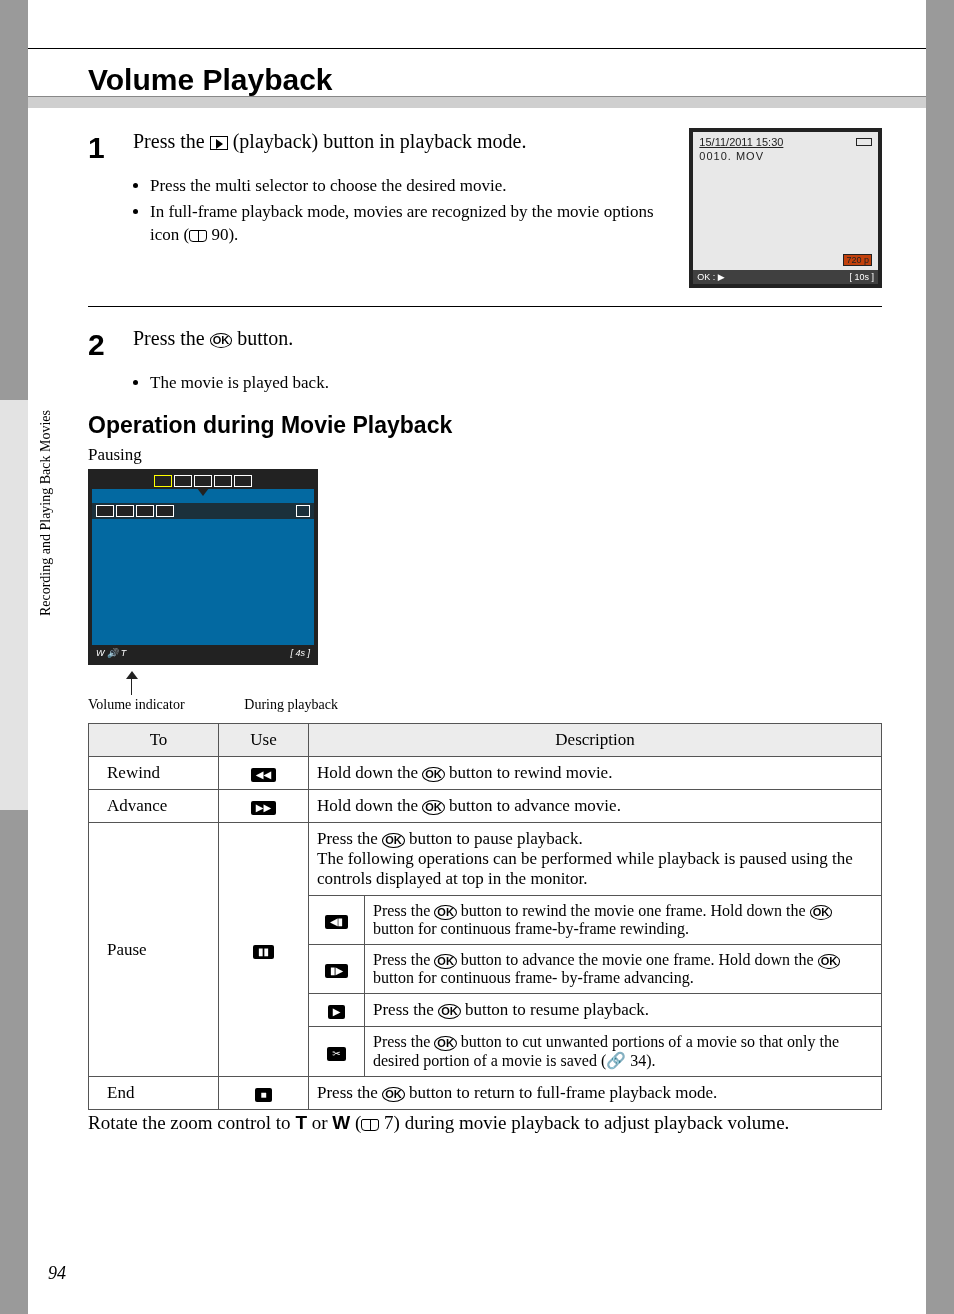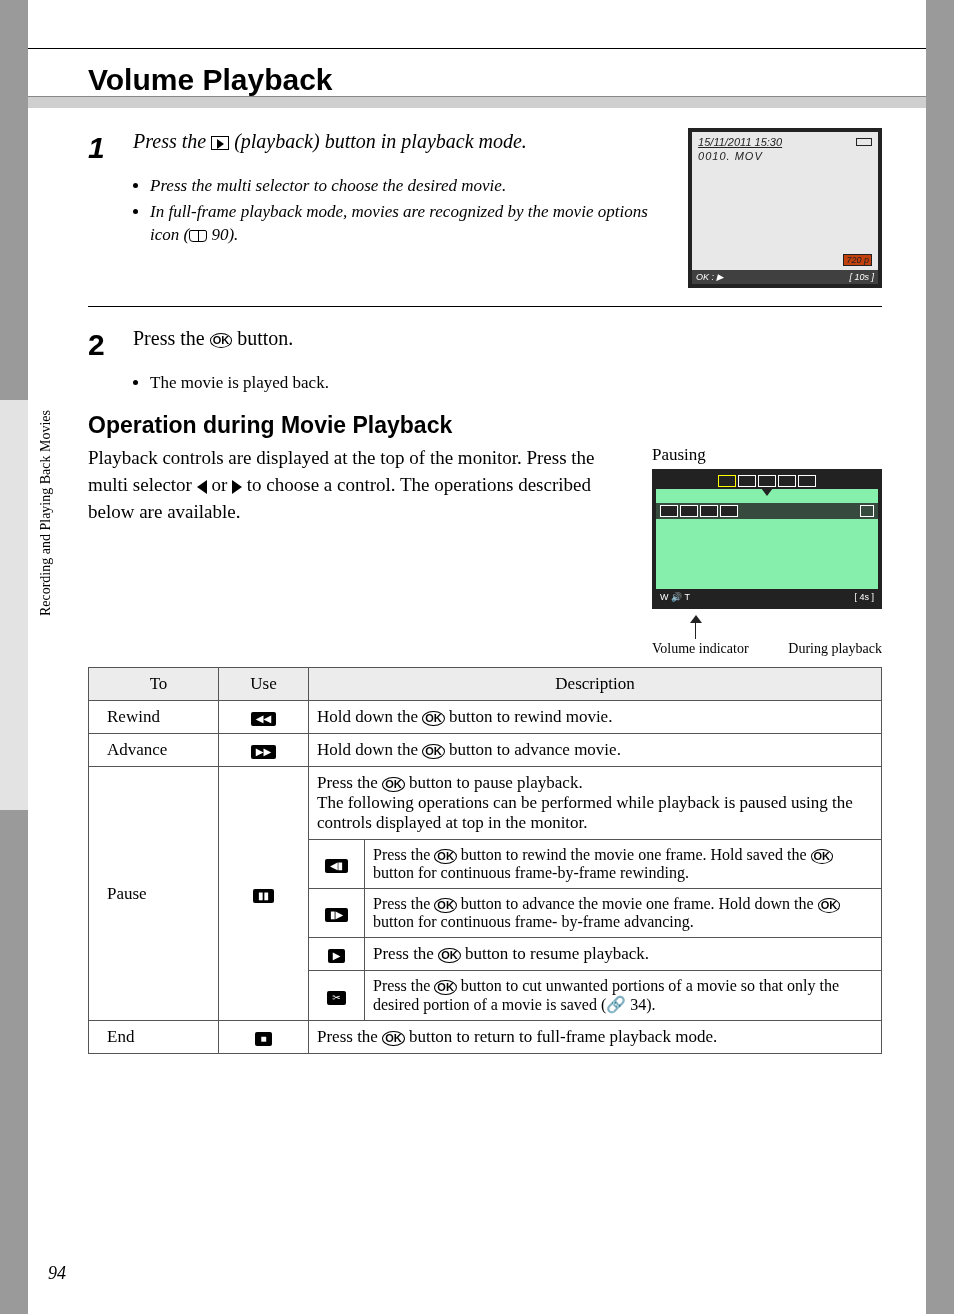--- a/index.html
+++ b/index.html
@@ -8,34 +8,34 @@
   .inner { position: relative; width: 100%; height: 100%; }
   .title-bar { position: absolute; left: 0; right: 0; top: 48px; padding-top: 8px; border-top: 1px solid #000; }
   .title-bar h1 { font-family: Arial, Helvetica, sans-serif; font-weight: 700; font-size: 30px; padding: 6px 0 10px 60px; }
   .gray-band { position: absolute; left: 0; right: 0; top: 96px; height: 12px; background: #cfcfcf; border-top: 1px solid #888; }
   .content { position: absolute; left: 60px; right: 44px; top: 128px; }
   .stepnum { font-family: Arial, Helvetica, sans-serif; font-weight: 700; font-size: 30px; display: inline-block; width: 40px; vertical-align: top; }
   .step { margin-bottom: 18px; }
   .step-head { font-size: 20px; line-height: 1.35; }
   .bullets { margin-left: 62px; margin-top: 6px; font-size: 17px; line-height: 1.35; }
   .bullets li { list-style: disc; margin-bottom: 4px; }
-  .step1-wrap { display: flex; gap: 28px; font-style: italic; }
+  .step1-wrap { display: flex; gap: 28px; }
   .step1-left { flex: 1 1 auto; }
   .screen1 { width: 220px; height: 160px; border: 4px solid #222; background: #e8e8e8; position: relative; font-family: Arial, sans-serif; color: #222; }
   .screen1 .ts { position: absolute; top: 4px; left: 6px; font-size: 11px; text-decoration: underline; }
   .screen1 .fn { position: absolute; top: 18px; left: 6px; font-size: 11px; letter-spacing: 1px; }
   .screen1 .batt { position: absolute; top: 6px; right: 6px; width: 16px; height: 8px; border: 1px solid #222; }
   .screen1 .res { position: absolute; bottom: 18px; right: 6px; font-size: 9px; border: 1px solid #222; padding: 0 2px; background: #c2410c; }
   .screen1 .bottombar { position: absolute; left: 0; right: 0; bottom: 0; height: 14px; background: #404040; color: #fff; font-size: 9px; display: flex; align-items: center; justify-content: space-between; padding: 0 4px; }
   hr.sep { border: none; border-top: 1px solid #000; margin: 18px 0; }
   h2.sub { font-family: Arial, Helvetica, sans-serif; font-weight: 700; font-size: 23px; margin-top: 4px; margin-bottom: 6px; }
   .op-wrap { display: flex; gap: 20px; }
   .op-left { flex: 1 1 auto; font-size: 19px; line-height: 1.4; }
   .op-right { width: 250px; }
-  .screen2 { width: 230px; height: 140px; border: 4px solid #222; background: #86efac; position: relative; font-family: Arial, sans-serif; }
+  .screen2 { width: 230px; height: 196px; border: 4px solid #222; background: #0369a1; position: relative; font-family: Arial, sans-serif; font-style: italic; }
   .screen2 .topbar1 { position: absolute; top: 0; left: 0; right: 0; height: 16px; background: #222; display: flex; justify-content: center; gap: 2px; padding: 2px 4px; }
   .screen2 .topbar2 { position: absolute; top: 30px; left: 0; right: 0; height: 16px; background: rgba(34,34,34,0.8); display: flex; gap: 2px; padding: 2px 4px; align-items: center; }
   .mini-btn { width: 18px; height: 12px; background: #222; border: 1px solid #fff; display: inline-block; }
   .pointer-down { position: absolute; top: 15px; left: 50%; transform: translateX(-50%); width: 0; height: 0; border-left: 6px solid transparent; border-right: 6px solid transparent; border-top: 8px solid #222; }
   .screen2 .bot-row { position: absolute; bottom: 0; left: 0; right: 0; height: 16px; background: #222; color: #fff; font-size: 9px; display: flex; justify-content: space-between; padding: 2px 4px; align-items: center; }
   .vol-pointer { position: absolute; left: 34px; bottom: -18px; width: 0; height: 0; border-left: 6px solid transparent; border-right: 6px solid transparent; border-bottom: 8px solid #222; }
   .vol-stem { position: absolute; left: 39px; bottom: -34px; width: 1px; height: 16px; background: #222; }
   .lbl-pausing { font-size: 17px; margin-bottom: 4px; }
   .lbls-bottom { display: flex; justify-content: space-between; font-size: 14px; margin-top: 32px; }
   .side-tab { position: absolute; left: -28px; top: 400px; width: 28px; height: 410px; background: #e3e3e3; }
@@ -106,23 +106,20 @@
           <span>Press the </span><span class="ok-circ">OK</span><span> button.</span>
         </div>
         <ul class="bullets">
           <li>The movie is played back.</li>
         </ul>
       </div>
 
       <h2 class="sub">Operation during Movie Playback</h2>
 
       <div class="op-wrap">
-        <div class="op-left">
-          <span>Playback controls are displayed at the top of the monitor. Press the multi selector </span><span class="tri-left"></span><span> or </span><span class="tri-right"></span><span> to choose a control. The operations described below are available.</span>
-        </div>
         <div class="op-right">
           <div class="lbl-pausing">Pausing</div>
           <div class="screen2">
             <div class="topbar1">
               <span class="mini-btn" style="border-color:#ff0"></span>
               <span class="mini-btn"></span>
               <span class="mini-btn"></span>
               <span class="mini-btn"></span>
               <span class="mini-btn"></span>
             </div>
@@ -169,21 +166,21 @@
         <tr>
           <td class="col-to" rowspan="5">Pause</td>
           <td class="col-use" rowspan="5"><span class="ibtn">▮▮</span></td>
           <td colspan="2">
             <span>Press the </span><span class="ok-circ">OK</span><span> button to pause playback.</span><br>
             <span>The following operations can be performed while playback is paused using the controls displayed at top in the monitor.</span>
           </td>
         </tr>
         <tr>
           <td class="col-sub"><span class="ibtn">◀▮</span></td>
-          <td style="font-size:16px"><span>Press the </span><span class="ok-circ">OK</span><span> button to rewind the movie one frame. Hold saved the </span><span class="ok-circ">OK</span><span> button for continuous frame-by-frame rewinding.</span></td>
+          <td style="font-size:16px"><span>Press the </span><span class="ok-circ">OK</span><span> button to rewind the movie one frame. Hold down the </span><span class="ok-circ">OK</span><span> button for continuous frame-by-frame rewinding.</span></td>
         </tr>
         <tr>
           <td class="col-sub"><span class="ibtn">▮▶</span></td>
           <td style="font-size:16px"><span>Press the </span><span class="ok-circ">OK</span><span> button to advance the movie one frame. Hold down the </span><span class="ok-circ">OK</span><span> button for continuous frame- by-frame advancing.</span></td>
         </tr>
         <tr>
           <td class="col-sub"><span class="ibtn">▶</span></td>
           <td><span>Press the </span><span class="ok-circ">OK</span><span> button to resume playback.</span></td>
         </tr>
         <tr>
@@ -191,18 +188,21 @@
           <td style="font-size:16px"><span>Press the </span><span class="ok-circ">OK</span><span> button to cut unwanted portions of a movie so that only the desired portion of a movie is saved (</span><span>🔗</span><span> 34).</span></td>
         </tr>
         <tr>
           <td class="col-to">End</td>
           <td class="col-use"><span class="ibtn">■</span></td>
           <td colspan="2"><span>Press the </span><span class="ok-circ">OK</span><span> button to return to full-frame playback mode.</span></td>
         </tr>
       </tbody>
         </table>
 
+      <div class="adj-text">
+        <span>Rotate the zoom control to </span><b style="font-family:Arial">T</b><span> or </span><b style="font-family:Arial">W</b><span> (</span><span class="book"></span><span> 7) during movie playback to adjust playback volume.</span>
+      </div>
 
     </div>
 
     <div class="pgnum">94</div>
   </div>
 </div>
 
 </body></html>

